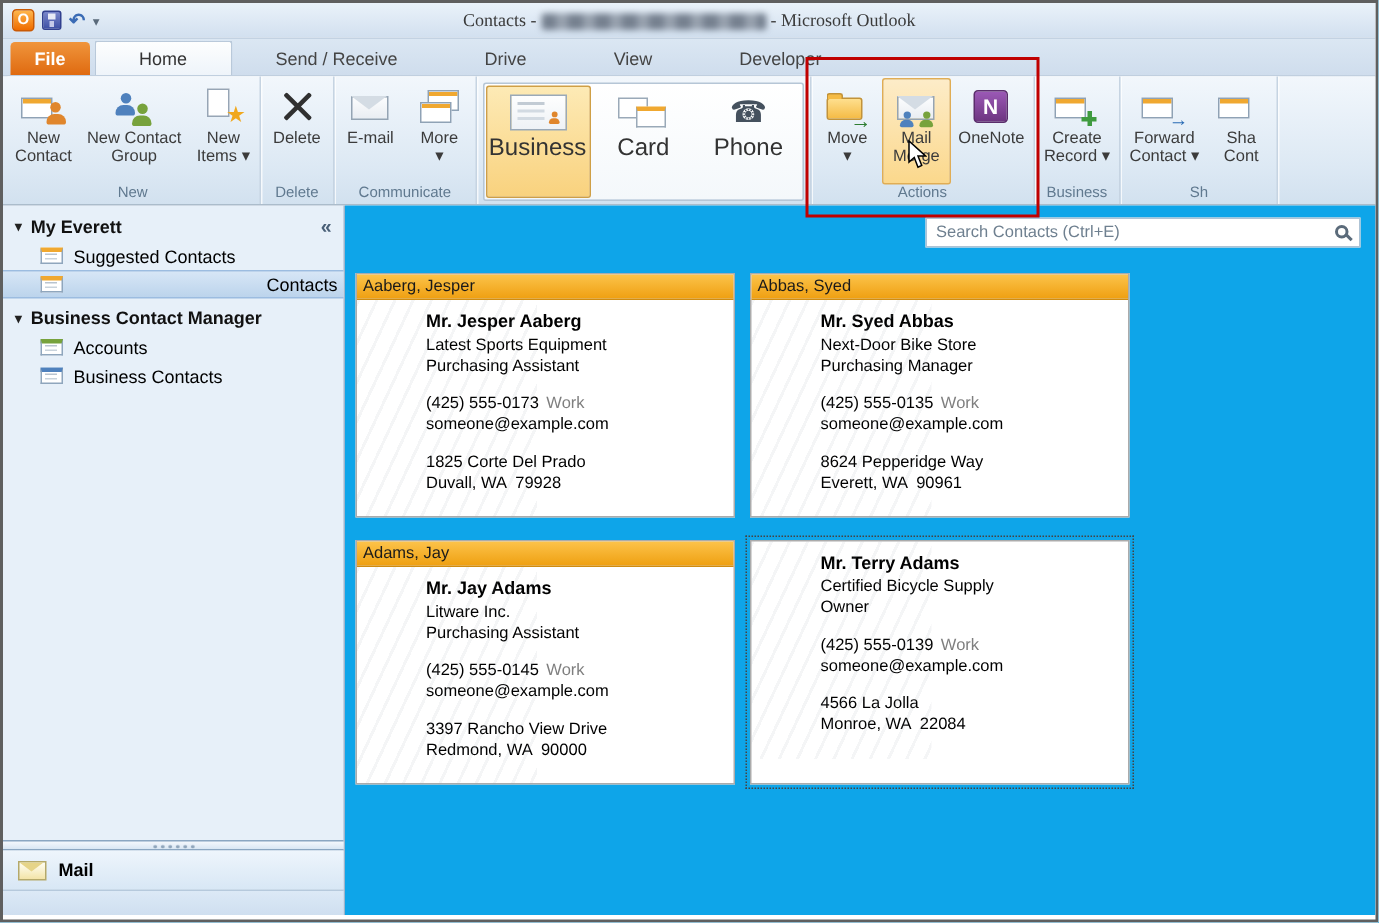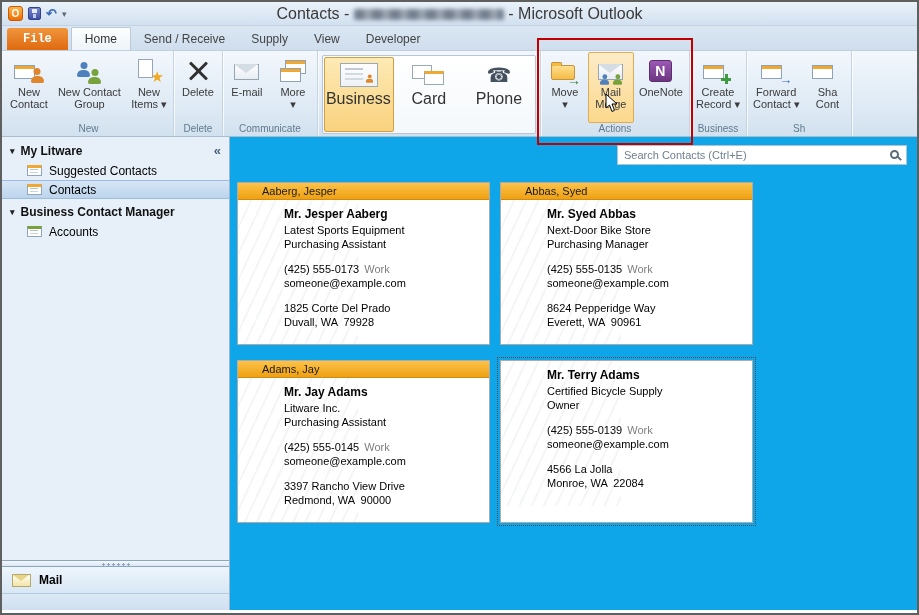--- a/index.html
+++ b/index.html
@@ -9,27 +9,27 @@
 
   
   .titlebar{height:24px;background:linear-gradient(#eaf2fa,#d2e0ef);border-bottom:1px solid #c3d2e2;display:flex;align-items:center;position:relative;}
   .qat{display:flex;align-items:center;gap:5px;padding-left:6px;z-index:2;}
   .ol-logo{width:15px;height:15px;border-radius:3px;background:linear-gradient(#ffb74d,#ef6c00);border:1px solid #c95a06;color:#fff;font-weight:bold;font-size:10px;display:flex;align-items:center;justify-content:center;}
   .save-ic{display:inline-block;width:13px;height:13px;background:linear-gradient(#7986cb,#3f51a5);border:1px solid #32408f;border-radius:2px;position:relative;}
   .save-ic::before{content:"";position:absolute;top:1px;left:3px;right:3px;height:4px;background:#e8eaf6;}
   .save-ic::after{content:"";position:absolute;bottom:1px;left:4px;right:4px;height:4px;background:#c5cae9;}
   .undo-ic{color:#3a6bb5;font-size:13px;font-weight:bold;line-height:14px;}
   .qat-menu{color:#5a6a7a;font-size:9px;}
-  .title{position:absolute;left:0;right:0;text-align:center;font-size:16px;color:#3a3a3a;}
+  .title{position:absolute;left:0;right:0;text-align:center;font-size:12px;color:#3a3a3a;font-family:Liberation Serif, serif;}
   .redacted{display:inline-block;vertical-align:middle;width:150px;height:11px;border-radius:2px;background:repeating-linear-gradient(90deg,#75808f 0 10px,#97a1ae 10px 18px);filter:blur(2px);}
 
   
   .tabbar{height:25px;background:linear-gradient(#dbe7f3,#cfdded);border-bottom:1px solid #c0cfdf;display:flex;align-items:flex-end;padding-left:5px;}
-  .tab{padding:4px 13px 4px;font-size:12px;color:#444;}
-  .tab.file{background:linear-gradient(#f0953c,#df6a10);color:#fff;font-weight:bold;border-radius:3px 3px 0 0;margin-right:3px;padding:4px 16px;font-family:Liberation Mono, monospace;}
+  .tab{padding:4px 29px 4px;font-size:12px;color:#444;}
+  .tab.file{background:linear-gradient(#f0953c,#df6a10);color:#fff;font-weight:bold;border-radius:3px 3px 0 0;margin-right:3px;padding:4px 16px;}
   .tab.active{background:linear-gradient(#fdfefe,#eef4fa);border:1px solid #b9c9da;border-bottom:none;border-radius:2px 2px 0 0;color:#333;}
 
   
   .ribbon{height:86px;background:linear-gradient(#f2f7fc,#dde9f4 70%,#d2e1ef);border-bottom:1px solid #abbccb;display:flex;align-items:stretch;padding-left:2px;position:relative;}
   .rgroup{display:flex;flex-direction:column;border-right:1px solid #c6d4e2;box-shadow:1px 0 0 rgba(255,255,255,.75);padding:1px 1px 0;position:relative;}
   .rbtns{flex:1;display:flex;align-items:stretch;}
   .rlabel{font-size:10px;color:#60798f;text-align:center;padding:0 6px 2px;white-space:nowrap;}
   .rbtn{display:flex;flex-direction:column;align-items:center;min-width:46px;padding:3px 4px 1px;border:1px solid transparent;border-radius:2px;position:relative;}
   .rbtn.hot{background:linear-gradient(#fdecc8,#fbd88c);border-color:#e0ad55;}
   .rtext{text-align:center;font-size:11px;line-height:12px;color:#3b3b3b;white-space:nowrap;}
@@ -84,42 +84,42 @@
   .red-box{position:absolute;left:-4px;right:-4px;top:-13px;bottom:-9px;border:2px solid #c00000;z-index:45;pointer-events:none;}
   .cursor{position:absolute;left:16px;top:40px;z-index:60;pointer-events:none;}
 
   
   .app-body{display:flex;height:473px;}
   .navpane{width:228px;background:#e7f0f9;border-right:1px solid #9db5cd;display:flex;flex-direction:column;font-size:12px;}
   .nav-header{display:flex;align-items:center;gap:6px;padding:6px 8px 3px;font-weight:bold;color:#111;}
   .tri{font-size:9px;color:#222;}
   .chev{margin-left:auto;color:#4a6078;font-size:13px;font-weight:bold;cursor:default;}
   .nav-item{display:flex;align-items:center;gap:7px;padding:2px 4px 2px 25px;height:19px;color:#000;}
-  .nav-item.selected{background:linear-gradient(#d7e6f6,#bcd4ec);border-top:1px solid #9cbce0;border-bottom:1px solid #9cbce0;}
+  .nav-item.selected{background:linear-gradient(#d7e6f6,#bcd4ec);border-top:1px solid #9cbce0;border-bottom:1px solid #9cbce0;justify-content:space-between;}
   .nav-ic{width:15px;height:11px;background:#fff;border:1px solid #8fa6bd;border-top:3px solid #f0a830;position:relative;flex:0 0 auto;}
   .nav-ic::after{content:"";position:absolute;left:2px;top:1px;width:8px;height:1px;background:#b9c4cf;box-shadow:0 3px 0 #c9d3dc;}
   .nav-ic.green{border-top-color:#77a23c;} .nav-ic.blue{border-top-color:#4f81bd;}
   .nav-bottom{margin-top:auto;}
   .splitter{height:7px;border-top:1px solid #8ba6c1;border-bottom:1px solid #8ba6c1;background:linear-gradient(#f4f8fc,#d9e6f3);}
   .splitter::after{content:"";display:block;width:30px;height:3px;margin:2px auto 0;background:radial-gradient(circle,#8fa5bb 1px,transparent 1.3px);background-size:5px 3px;background-repeat:repeat-x;}
   .mail-row{display:flex;align-items:center;gap:8px;padding:6px 10px;font-weight:bold;background:linear-gradient(#eef5fc,#d8e7f5);border-bottom:1px solid #b6c9dc;}
   .mail-env{width:19px;height:13px;background:linear-gradient(#fffef4,#f3e4a8);border:1px solid #b5a96a;position:relative;flex:0 0 auto;}
   .mail-env::before{content:"";position:absolute;left:0;top:0;border-left:8px solid transparent;border-right:8px solid transparent;border-top:6px solid #e6d488;}
   .bottom-strip{height:16px;background:linear-gradient(#dce9f6,#cfdff0);}
 
   .main{flex:1;position:relative;background:#0ea5e9;}
   .search{position:absolute;top:8px;right:10px;width:290px;height:20px;border:1px solid #aec3d5;font-family:"Liberation Sans",sans-serif;font-size:11px;color:#444;padding:2px 22px 2px 6px;}
   .search::placeholder{color:#6f8090;opacity:1;}
   .mag{position:absolute;top:13px;right:18px;width:9px;height:9px;border:2px solid #5b6b7a;border-radius:50%;}
   .mag::after{content:"";position:absolute;width:6px;height:2px;background:#5b6b7a;transform:rotate(45deg);right:-5px;bottom:-2px;}
 
   
   .card{position:absolute;width:253px;height:163px;background:#fff;border:1px solid #ababab;}
   .card.selected{outline:1px dotted #444;outline-offset:2px;}
-  .card-header{height:17px;background:linear-gradient(#fcc34a,#efa012);border-bottom:1px solid #d08c10;font-size:11px;color:#1a1a1a;padding:2px 24px 0;}
+  .card-header{height:17px;background:linear-gradient(#fcc34a,#efa012);border-bottom:1px solid #d08c10;font-size:11px;color:#1a1a1a;padding:2px 4px 0;}
   .card-body{position:relative;height:145px;padding:7px 8px 0 46px;font-size:11px;line-height:14px;color:#000;}
   .card-body::before{content:"";position:absolute;left:0;top:0;bottom:0;width:120px;background:repeating-linear-gradient(115deg,rgba(150,160,170,.10) 0 2px,transparent 2px 11px);}
   .c-name{font-weight:bold;font-size:12px;line-height:15px;margin-bottom:1px;white-space:pre;}
   .c-line{white-space:pre;}
   .c-gap{height:11px;}
   .c-worktype{color:#7f7f7f;margin-left:5px;}
 </style>
 </head>
 <body>
 
@@ -136,21 +136,21 @@
       <span>Contacts -</span>
       <span class="redacted"></span>
       <span>- Microsoft Outlook</span>
     </div>
   </div>
 
   <div class="tabbar">
     <div class="tab file">File</div>
     <div class="tab active">Home</div>
     <div class="tab">Send / Receive</div>
-    <div class="tab">Supply</div>
+    <div class="tab">Drive</div>
     <div class="tab">View</div>
     <div class="tab">Developer</div>
   </div>
 
   <div class="ribbon">
 
     <div class="rgroup">
       <div class="rbtns">
         <div class="rbtn">
           <span class="ic ic-newcontact">
@@ -338,38 +338,42 @@
       <div class="rlabel">Sh</div>
     </div>
 
   </div>
 
   <div class="app-body">
 
     <div class="navpane">
       <div class="nav-header">
         <span class="tri">▾</span>
-        <span>My Litware</span>
+        <span>My Everett</span>
         <span class="chev">«</span>
       </div>
       <div class="nav-item">
         <span class="nav-ic"></span>
         <span>Suggested Contacts</span>
       </div>
       <div class="nav-item selected">
         <span class="nav-ic"></span>
         <span>Contacts</span>
       </div>
       <div class="nav-header">
         <span class="tri">▾</span>
         <span>Business Contact Manager</span>
       </div>
       <div class="nav-item">
         <span class="nav-ic green"></span>
         <span>Accounts</span>
+      </div>
+      <div class="nav-item">
+        <span class="nav-ic blue"></span>
+        <span>Business Contacts</span>
       </div>
 
       <div class="nav-bottom">
         <div class="splitter"></div>
         <div class="mail-row">
           <span class="mail-env"></span>
           <span>Mail</span>
         </div>
         <div class="bottom-strip"></div>
       </div>

